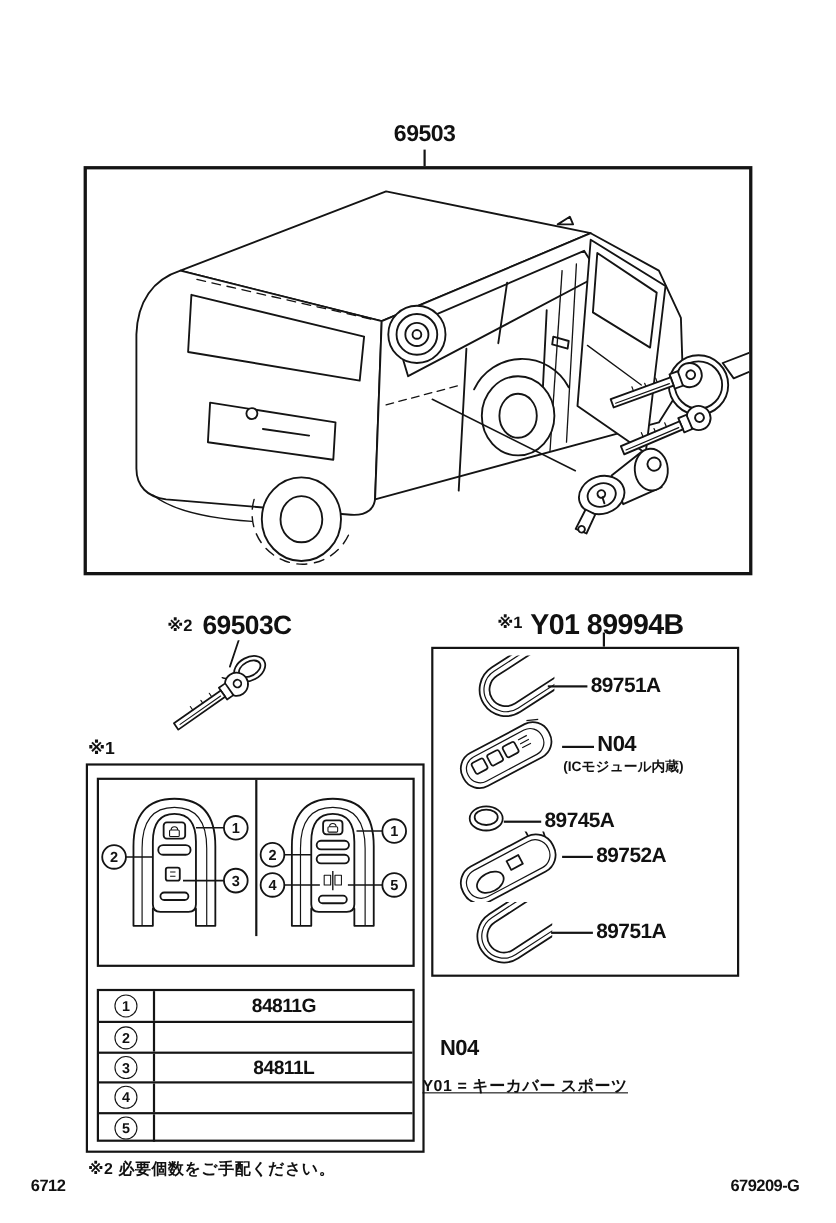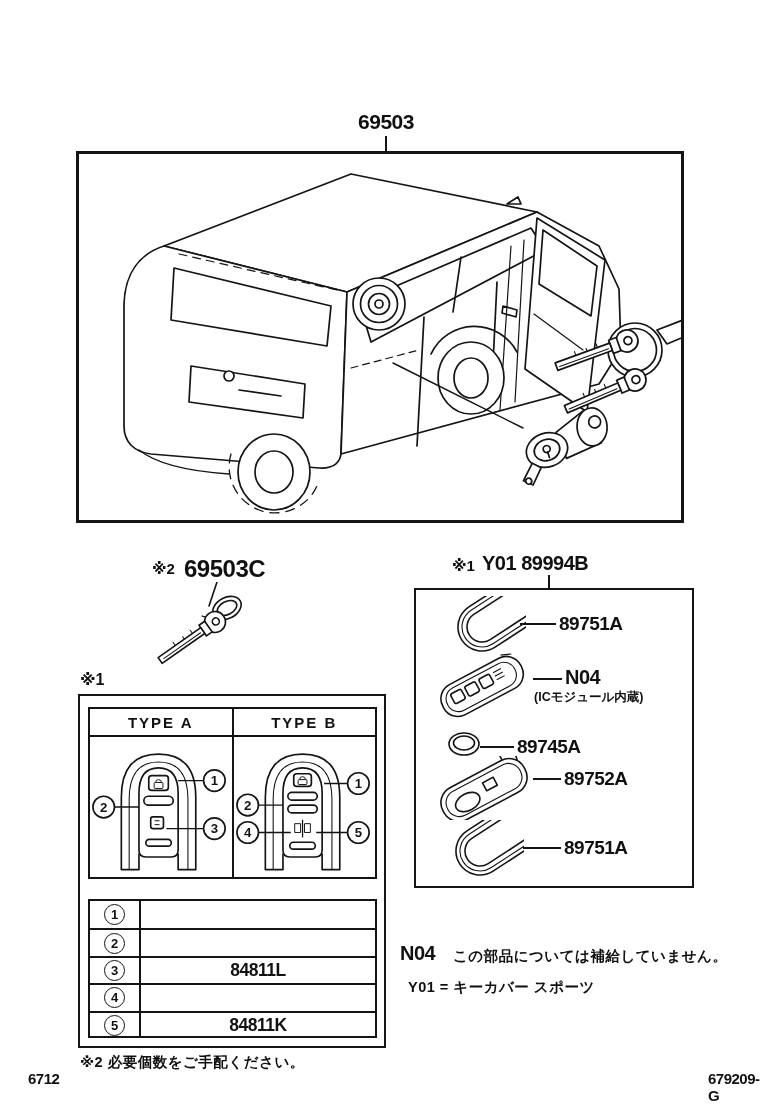--- a/index.html
+++ b/index.html
@@ -134,24 +134,24 @@
           <circle cx="-1" cy="0" r="3.5"></circle>
         <rect x="8" y="-6.5" width="7" height="13"></rect>
         <rect x="15" y="-3.5" width="52" height="7"></rect>
         <path d="M18,-0.5 L63,-0.5" fill="none" stroke-width="1"></path>
         <path d="M25,3.5 l0,4 M35,3.5 l0,3 M46,3.5 l0,4" fill="none" stroke-width="1"></path>
       </g>
     </g>
   </svg>
 
   <div class="abs ref" style="left:452px;top:557px;">※1</div>
-  <div class="abs pn" style="left:482px;top:552px;font-size:20px;">Y01 89994B</div>
+  <div class="abs pn" style="left:482px;top:552px;font-size:26px;">Y01 89994B</div>
   <div class="vtick" style="left:548px;top:575px;height:13px;"></div>
 
-  <div class="box2" style="left:414px;top:588px;width:280px;height:300px;">
+  <div class="box2" style="left:392px;top:588px;width:280px;height:300px;">
 
     <svg class="abs" style="left:10px;top:6px;" width="100" height="64" viewBox="0 0 100 64">
       <g fill="#fff" stroke="#141414" stroke-width="1.6" stroke-linejoin="round" transform="translate(56,31) rotate(-33)">
         <path d="M44,-24 L0,-24 A24,24 0 0 0 0,24 L44,24 L44,15 L0,15 A15,15 0 0 1 0,-15 L44,-15 Z"></path>
         <path d="M44,-20 L0,-20 A20,20 0 0 0 0,20 L44,20" fill="none" stroke-width="1.1"></path>
       </g>
     </svg>
     <div class="leader" style="left:104px;top:33px;width:36px;"></div>
     <div class="abs pn med" style="left:143px;top:23px;">89751A</div>
 
@@ -198,24 +198,20 @@
       </g>
     </svg>
     <div class="leader" style="left:107px;top:257px;width:38px;"></div>
     <div class="abs pn med" style="left:148px;top:247px;">89751A</div>
   </div>
 
   <div class="abs ref" style="left:80px;top:670px;font-size:16px;">※1</div>
 
   <div class="box2" style="left:78px;top:694px;width:308px;height:354px;">
     <div class="tbl" style="left:8px;top:11px;width:289px;height:172px;">
-      <div class="typehead">
-        <div>TYPE A</div>
-        <div>TYPE B</div>
-      </div>
       <div class="typecells">
         <div>
           <svg width="142" height="142" viewBox="0 0 145 142">
             <g fill="#fff" stroke="#141414" stroke-width="1.7" stroke-linejoin="round">
               <path d="M32,134 L32,60 Q32,16 70,16 Q108,16 108,60 L108,134 L90,134 L90,118 L50,118 L50,134 Z"></path>
               <path d="M40,134 L40,62 Q40,24 70,24 Q100,24 100,62 L100,134" fill="none" stroke-width="1.1"></path>
               <path d="M50,114 L50,56 Q50,30 70,30 Q90,30 90,56 L90,114 Q90,121 83,121 L57,121 Q50,121 50,114 Z"></path>
               <rect x="60" y="38" width="20" height="15" rx="3"></rect>
               <path d="M67,45 a3,3 0 0 1 6,0" fill="none" stroke-width="1"></path>
               <rect x="65.5" y="45" width="9" height="6" rx="1" stroke-width="1"></rect>
@@ -261,20 +257,21 @@
           </svg>
         </div>
       </div>
     </div>
 
     <div class="tbl" style="left:8px;top:203px;width:289px;height:139px;">
       <div class="prow">
         <div class="c1">
             <span class="cnum">1</span>
           </div>
+        <div class="c2">84811G</div>
       </div>
       <div class="prow">
         <div class="c1">
             <span class="cnum">2</span>
           </div>
       </div>
       <div class="prow">
         <div class="c1">
             <span class="cnum">3</span>
           </div>
@@ -282,26 +279,24 @@
       </div>
       <div class="prow">
         <div class="c1">
             <span class="cnum">4</span>
           </div>
       </div>
       <div class="prow">
         <div class="c1">
             <span class="cnum">5</span>
           </div>
-        <div class="c2">84811K</div>
       </div>
     </div>
   </div>
 
   <div class="abs pn" style="left:400px;top:942px;font-size:20px;">N04</div>
-  <div class="abs jnote" style="left:453px;top:947px;">この部品については補給していません。</div>
-  <div class="abs jnote" style="left:408px;top:978px;">Y01 = キーカバー スポーツ</div>
+  <div class="abs jnote" style="left:384px;top:978px;text-decoration:underline;">Y01 = キーカバー スポーツ</div>
   <div class="abs jnote" style="left:80px;top:1053px;">※2 必要個数をご手配ください。</div>
 
   <div class="abs pn" style="left:28px;top:1070px;font-size:15px;">6712</div>
-  <div class="abs pn" style="left:664px;top:1070px;font-size:15px;margin-left:44px;">679209-G</div>
+  <div class="abs pn" style="left:664px;top:1070px;font-size:15px;">679209-G</div>
 
 </div>
 
 </body></html>

